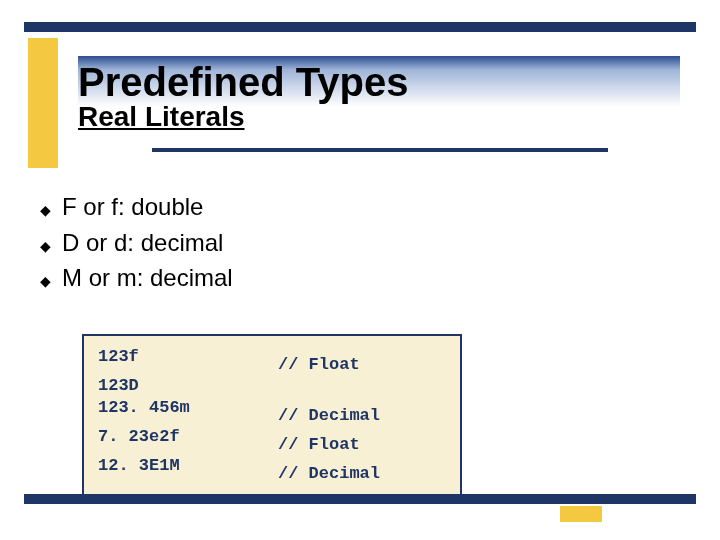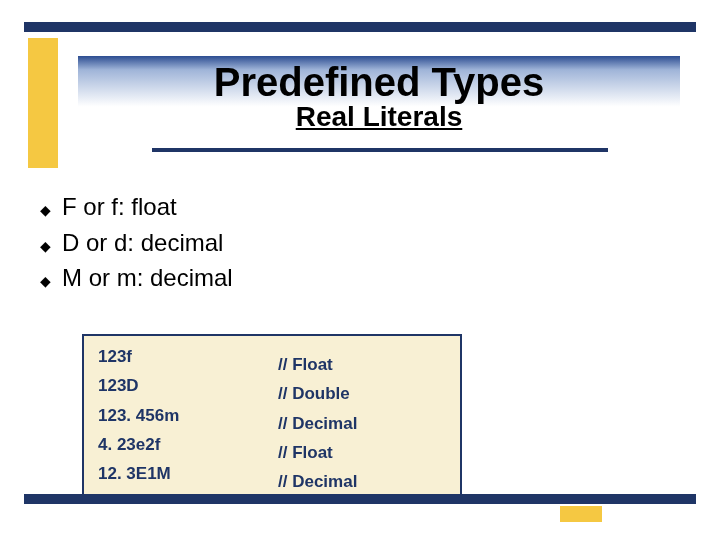--- a/index.html
+++ b/index.html
@@ -36,21 +36,21 @@
     background: #f5c842;
   }
   
   .title-box {
     position: absolute;
     top: 56px;
     left: 78px;
     width: 602px;
     height: 92px;
     background: linear-gradient(to bottom, #2c4d91 0%, #9fb4d8 15%, #ffffff 55%, #ffffff 100%);
-    text-align: center;
+    text-align: left;
   }
   .title-box .title {
     margin-top: 4px;
     font-size: 40px;
     font-weight: bold;
     color: #000;
   }
   .title-box .subtitle {
     margin-top: -4px;
     font-size: 28px;
@@ -90,21 +90,21 @@
   
   .code-box {
     position: absolute;
     top: 334px;
     left: 82px;
     width: 380px;
     border: 2px solid #1f3566;
     background: #f8f0d4;
     padding: 10px 14px 10px 14px;
     box-sizing: border-box;
-    font-family: Liberation Sans, sans-serif;
+    font-family: Liberation Mono, monospace;
     font-weight: bold;
     font-size: 17px;
     line-height: 1.25;
     color: #1f3566;
   }
   .code-box .code-row {
     display: flex;
   }
   .code-box .literal {
     width: 180px;
@@ -144,47 +144,46 @@
 
   <div class="title-box">
     <div class="title">Predefined Types</div>
     <div class="subtitle">Real Literals</div>
   </div>
   <div class="title-underline"></div>
 
   <div class="bullets">
     <div class="row">
       <span class="diamond">◆</span>
-      <span>F or f: float</span>
+      <span>F or f: double</span>
     </div>
     <div class="row">
       <span class="diamond">◆</span>
       <span>D or d: decimal</span>
     </div>
     <div class="row">
       <span class="diamond">◆</span>
       <span>M or m: decimal</span>
     </div>
   </div>
 
   <div class="code-box">
     <div class="code-row">
       <span class="literal">123f</span>
       <span class="comment">// Float</span>
     </div>
     <div class="code-row">
       <span class="literal">123D</span>
-      <span class="comment">// Double</span>
     </div>
     <div class="code-row">
       <span class="literal">123. 456m</span>
       <span class="comment">// Decimal</span>
     </div>
     <div class="code-row">
-      <span class="literal">4. 23e2f</span>
+      <span class="literal">7. 23e2f</span>
       <span class="comment">// Float</span>
     </div>
     <div class="code-row">
       <span class="literal">12. 3E1M</span>
       <span class="comment">// Decimal</span>
     </div>
   </div>
 
   <div class="bottom-bar"></div>
   <div class="bottom-square"></div>

